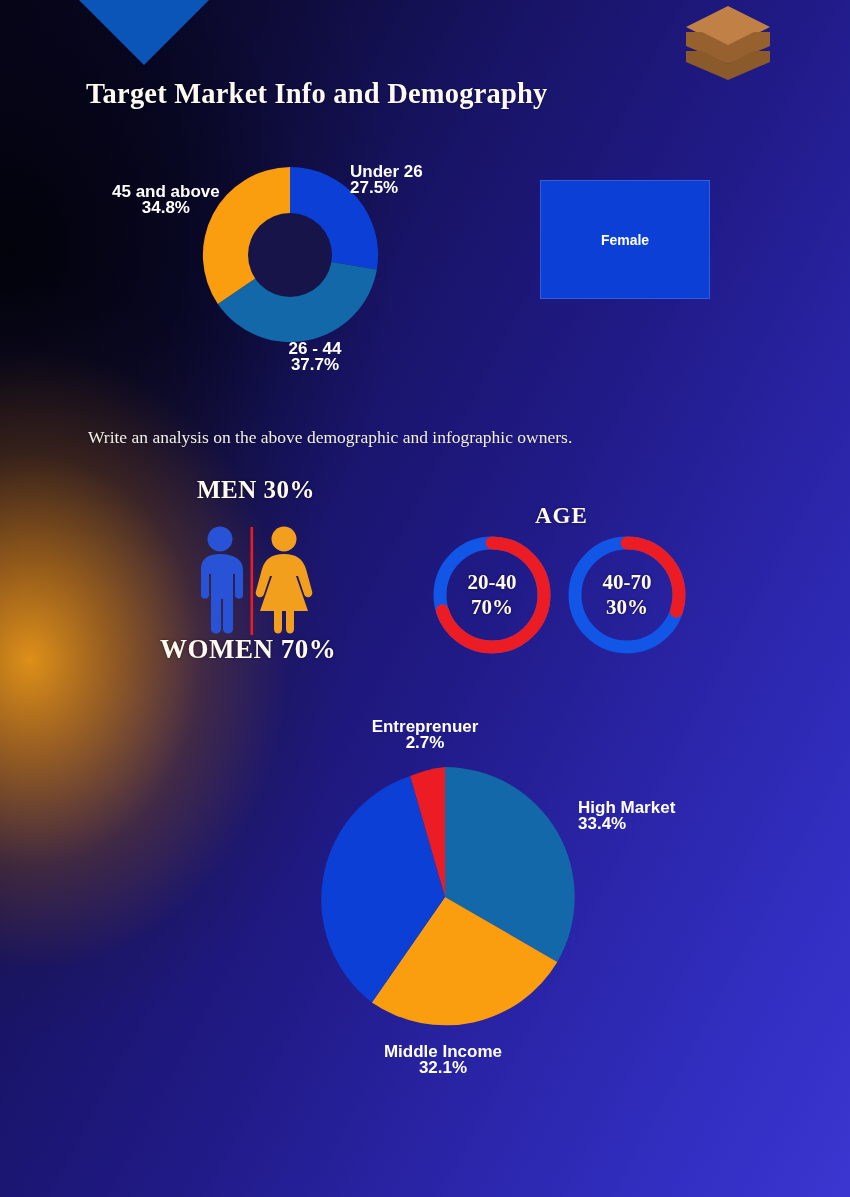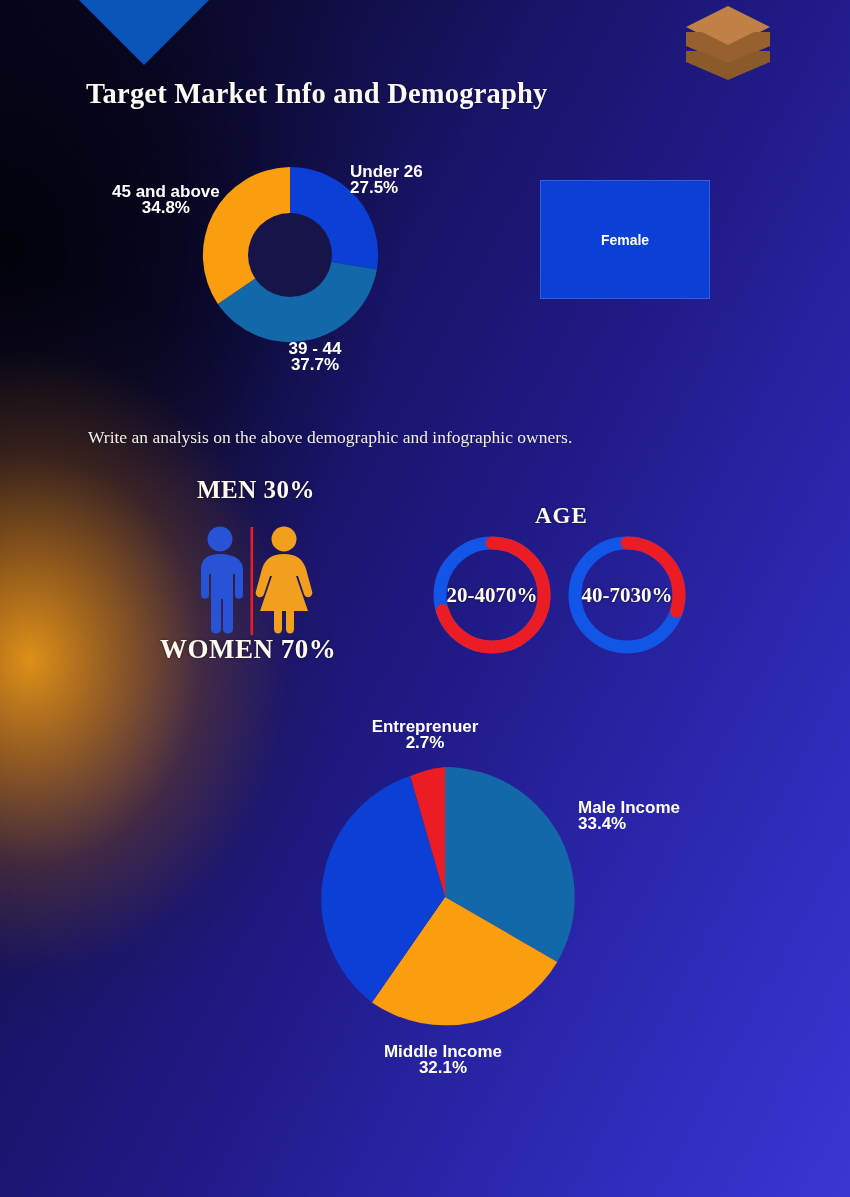--- a/index.html
+++ b/index.html
@@ -87,21 +87,21 @@
   #men-label{ left:197px; top:476px; font-size:25px; letter-spacing:.5px; }
   #women-label{ left:160px; top:634px; font-size:27px; letter-spacing:.5px; }
   #people{ left:188px; top:525px; width:128px; height:112px; }
 
   
   #age-title{ left:535px; top:503px; font-size:23px; letter-spacing:1px; }
   #gauge-left{ left:428px; top:531px; width:128px; height:128px; }
   #gauge-right{ left:563px; top:531px; width:128px; height:128px; }
   .gauge-text{
     position:absolute; left:0; top:0; width:128px; height:128px;
-    display:flex; flex-direction:row; align-items:center; justify-content:center;
+    display:flex; flex-direction:column; align-items:center; justify-content:center;
     font-family:"Liberation Serif", serif; font-weight:bold;
     font-size:21px; line-height:25px; color:#fffaf0;
     text-shadow:0 0 3px rgba(0,0,0,.55);
     pointer-events:none;
   }
 
   
   #donut{ left:196px; top:161px; width:188px; height:188px; }
   #pie{ left:314px; top:766px; width:262px; height:262px; }
 </style>
@@ -135,21 +135,21 @@
   </div>
   <div class="abs clabel" style="left:350px; top:164px; text-align:left;">
     <div>Under 26</div>
     <div>27.5%</div>
   </div>
   <div class="abs clabel" style="left:112px; top:184px; text-align:center;">
     <div>45 and above</div>
     <div>34.8%</div>
   </div>
   <div class="abs clabel" style="left:270px; top:341px; text-align:center; width:90px;">
-    <div>39 - 44</div>
+    <div>26 - 44</div>
     <div>37.7%</div>
   </div>
 
   <div class="abs" id="treemap">
     <div class="tm-cell" id="tm-female">
       <span>Female</span>
     </div>
   </div>
 
   <div class="abs" id="prompt">Write an analysis on the above demographic and infographic owners.</div>
@@ -209,21 +209,21 @@
       <path d="M131 131 L57.9 236.4 A130 130 0 0 1 96.2 10.1 Z" fill="#0B3FD6"></path>
 
       <path d="M131 131 L96.2 10.1 A130 130 0 0 1 131 1 Z" fill="#EC1C24"></path>
     </svg>
   </div>
   <div class="abs clabel" style="left:365px; top:719px; width:120px;">
     <div>Entreprenuer</div>
     <div>2.7%</div>
   </div>
   <div class="abs clabel" style="left:578px; top:800px; text-align:left;">
-    <div>Male Income</div>
+    <div>High Market</div>
     <div>33.4%</div>
   </div>
   <div class="abs clabel" style="left:383px; top:1044px; width:120px;">
     <div>Middle Income</div>
     <div>32.1%</div>
   </div>
 
 </div>
 
 </body></html>

